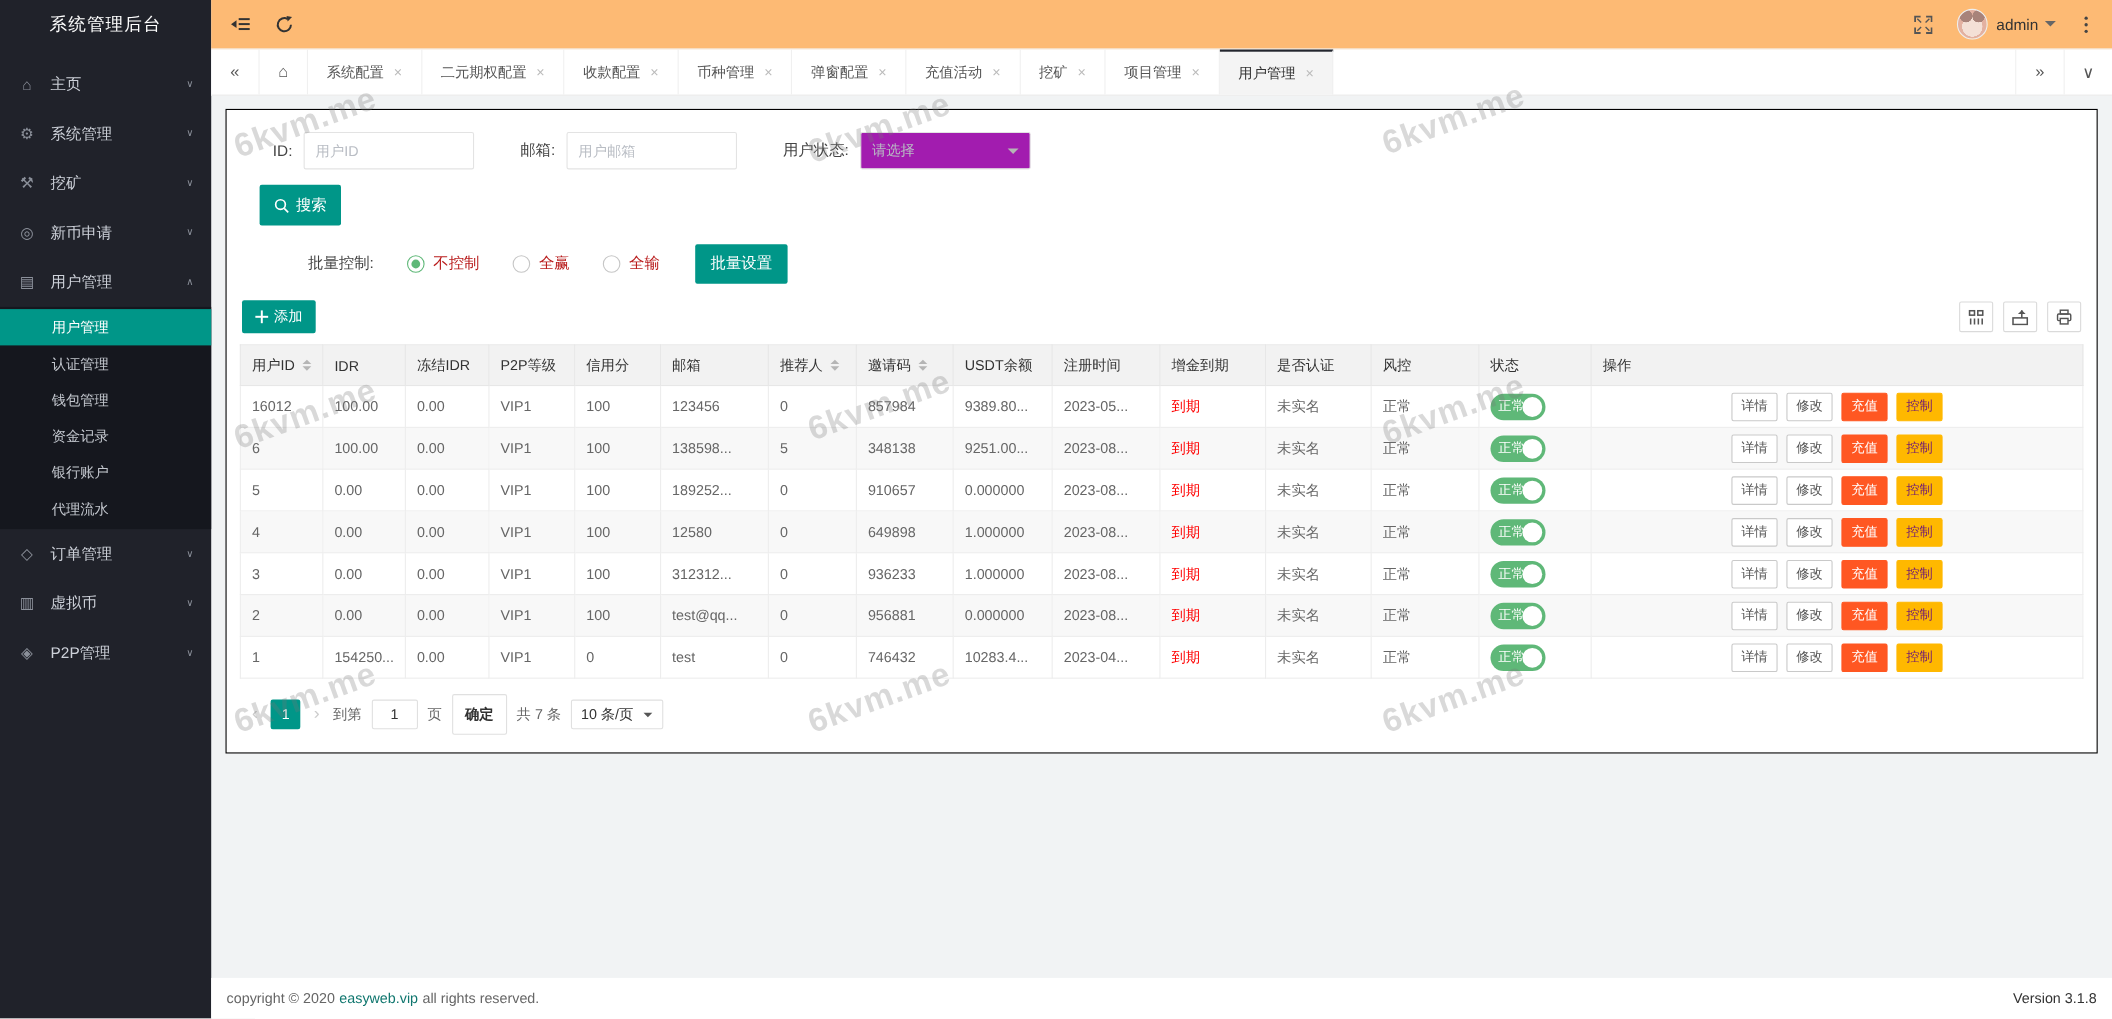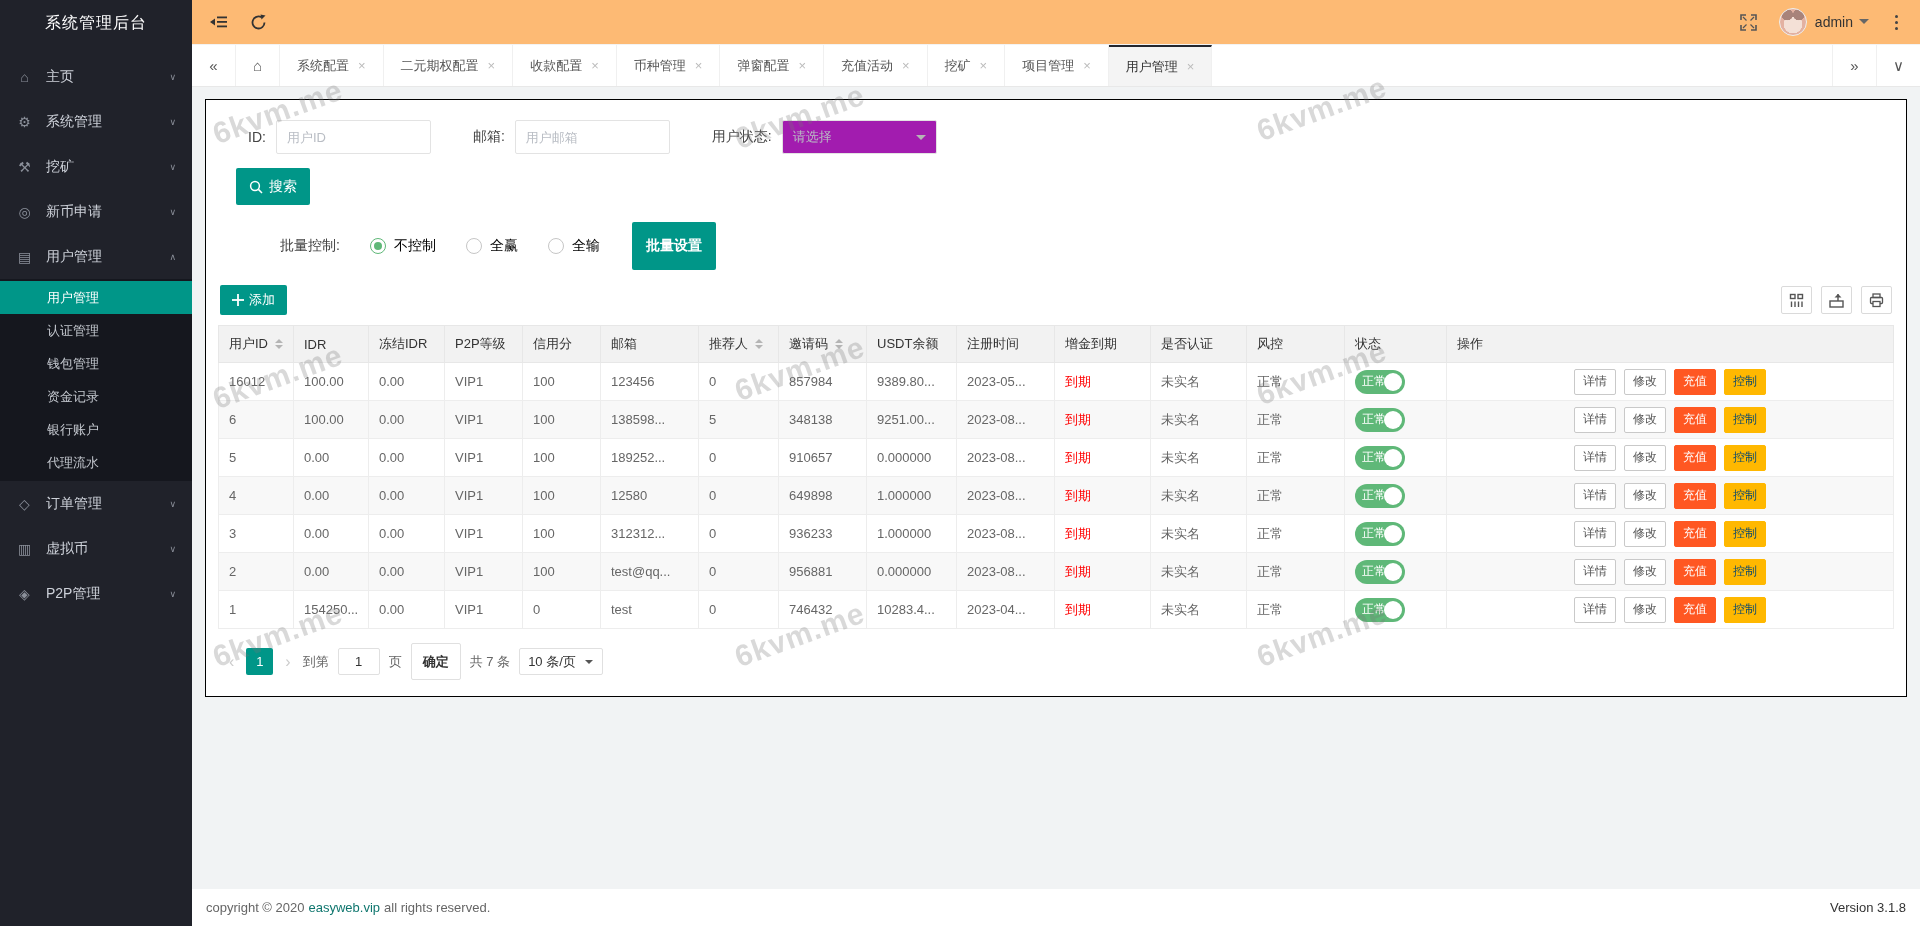--- a/index.html
+++ b/index.html
@@ -52,25 +52,25 @@
   .fgroup .flabel { text-align:right; margin-right:10px; font-size:14px; color:#444; white-space:nowrap; }
   .txt { width:155px; height:34px; border:1px solid #e3e3e3; border-radius:2px; padding:0 10px; font-size:13px; color:#333; outline:none; font-family:inherit; }
   .txt::placeholder { color:#b9bdc4; }
   .selectbox { width:155px; height:34px; border:1px solid #e3e3e3; border-radius:2px; display:flex; align-items:center; justify-content:space-between; padding:0 10px; font-size:13px; color:#b9bdc4; cursor:pointer; background:#a21caf; }
   .sel-caret { width:0; height:0; border:5px solid transparent; border-top-color:#b5b5b5; margin-top:5px; }
   .btn { border:none; cursor:pointer; font-family:inherit; border-radius:2px; }
   .btn-teal { background:#009688; color:#fff; }
   .btn-search { margin:14px 0 0 18px; height:37px; padding:0 13px; font-size:14px; display:inline-flex; align-items:center; gap:6px; }
   
   .batch-row { display:flex; align-items:center; margin:17px 0 15px 62px; font-size:14px; color:#444; }
-  .radio { display:flex; align-items:center; margin-left:30px; cursor:pointer; color:#000000; }
+  .radio { display:flex; align-items:center; margin-left:30px; cursor:pointer; color:#b91c1c; }
   .radio .rdot { width:16px; height:16px; border-radius:50%; border:1px solid #c6c6c6; background:#fff; margin-right:8px; position:relative; }
   .radio.checked .rdot { border-color:#5FB878; }
   .radio.checked .rdot::after { content:""; position:absolute; left:3px; top:3px; width:8px; height:8px; border-radius:50%; background:#5FB878; }
-  .btn-batch { margin-left:32px; height:48px; padding:0 14px; font-size:14px;font-weight:bold; }
+  .btn-batch { margin-left:32px; height:36px; padding:0 14px; font-size:14px; }
   
   .tbl-toolbar { display:flex; align-items:center; margin:4px 2px 10px; }
   .btn-add { height:30px; padding:0 12px; font-size:13px; display:inline-flex; align-items:center; gap:5px; }
   .tool-icons { margin-left:auto; display:flex; gap:9px; }
   .tool-btn { width:31px; height:28px; border:1px solid #dadada; background:#fff; border-radius:2px; display:flex; align-items:center; justify-content:center; cursor:pointer; }
   
   table { width:100%; border-collapse:collapse; table-layout:fixed; }
   th { background:#f2f2f2; height:37px; font-weight:normal; font-size:13px; color:#333; text-align:left; padding:0 10px; border:1px solid #e7e7e7; white-space:nowrap; }
   td { height:38px; font-size:13px; color:#666; padding:0 10px; border:1px solid #ededed; background:#fff; white-space:nowrap; overflow:hidden; }
   tr.even td { background:#f8f8f8; }
@@ -79,21 +79,21 @@
   .sort i { width:0; height:0; border:4px solid transparent; }
   .sort .up { border-bottom-color:#b5b5b5; }
   .sort .dn { border-top-color:#b5b5b5; }
   .expire { color:#FF0000; }
   .switch { width:50px; height:24px; border-radius:12px; background:#5FB878; color:#fff; font-size:12px; display:inline-flex; align-items:center; padding-left:7px; position:relative; cursor:pointer; }
   .switch::after { content:""; position:absolute; right:3px; top:3px; width:18px; height:18px; border-radius:50%; background:#fff; }
   td.actions { text-align:center; }
   .rbtn { height:26px; padding:0 8px; font-size:12px; border-radius:2px; cursor:pointer; margin:0 4px; font-family:inherit; }
   .rbtn.plain { background:#fff; border:1px solid #c9c9c9; color:#555; }
   .rbtn.danger { background:#FF5722; border:1px solid #FF5722; color:#fff; }
-  .rbtn.warn { background:#FFB800; border:1px solid #FFB800; color:#0c4a6e; }
+  .rbtn.warn { background:#FFB800; border:1px solid #FFB800; color:#701a75; }
   
   .pager { display:flex; align-items:center; margin:14px 0 2px 8px; font-size:13px; color:#666; gap:9px; }
   .pg-arrow { color:#ccc; font-size:16px; padding:0 3px; cursor:default; }
   .pg-num { width:27px; height:27px; background:#009688; color:#fff; display:flex; align-items:center; justify-content:center; border-radius:2px; cursor:pointer; }
   .pg-input { width:42px; height:27px; border:1px solid #e0e0e0; border-radius:2px; text-align:center; font-size:13px; color:#333; outline:none; font-family:inherit; }
   .pg-btn { height:37px; padding:0 11px; border:1px solid #e0e0e0; background:#fff; font-size:13px; color:#333; font-weight:bold; border-radius:2px; cursor:pointer; font-family:inherit; }
   .pg-select { height:27px; border:1px solid #e0e0e0; border-radius:2px; background:#fff; display:flex; align-items:center; gap:8px; padding:0 8px; font-size:13px; color:#333; cursor:pointer; }
   .pg-select .sel-caret { border-top-color:#555; margin-top:4px; transform:scale(.8); }
   
   .footer { height:37px; background:#fff; display:flex; align-items:center; padding:0 14px; font-size:13px; color:#666; }

